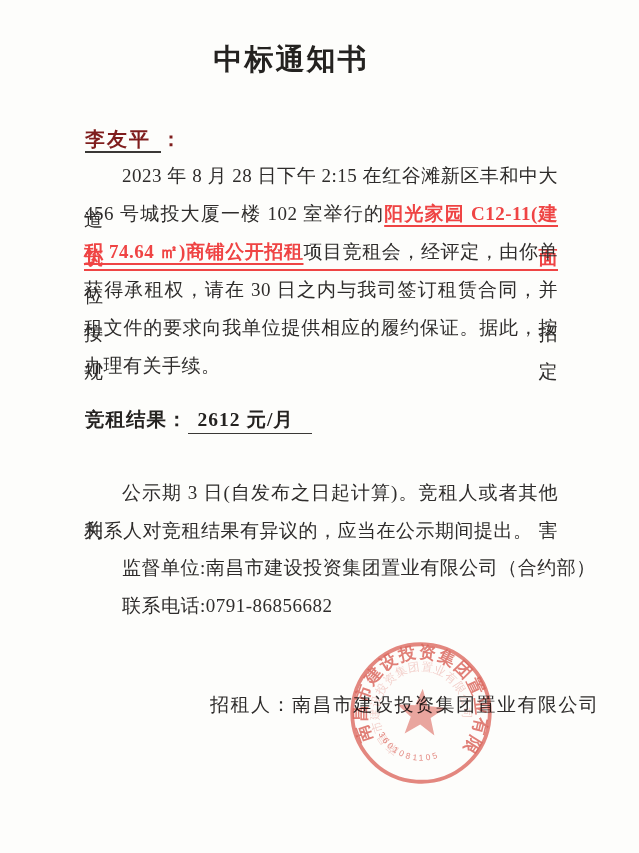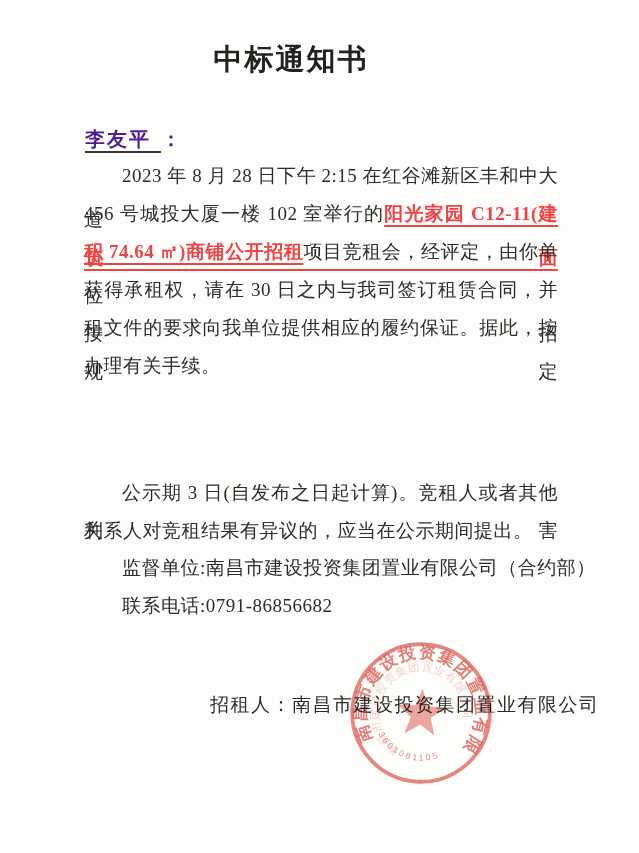--- a/index.html
+++ b/index.html
@@ -8,21 +8,21 @@
     background:#fdfdfb; overflow:hidden;
     font-family:"Liberation Serif", serif; color:#2e2c2b;
   }
   .doc-title {
     position:absolute; top:40px; left:0; width:582px;
     text-align:center; font-size:29px; font-weight:bold;
     letter-spacing:2px; color:#242220;
   }
   .salutation {
     position:absolute; top:126px; left:85px;
-    font-size:20px; font-weight:bold; color:#4c1d95;
+    font-size:20px; font-weight:bold; color:#7f1d1d;
   }
   .salutation .name {
     border-bottom:2px solid #3a3836; padding:0 10px 1px 0; letter-spacing:2px;
   }
   .body-block { position:absolute; left:84px; width:474px; }
   .p1 { top:154px; }
   .p2 { top:474px; }
   .line {
     height:38px; line-height:44px; font-size:19px;
     white-space:nowrap; letter-spacing:0.5px;
@@ -69,20 +69,23 @@
 
   <div class="body-block p1">
     <div class="line justify indent"><span>2023 年 8 月 28 日下午 2:15 在红谷滩新区丰和中大道</span></div>
     <div class="line justify"><span>456 号城投大厦一楼 102 室举行的</span><span class="hl">阳光家园 C12-11(建筑面</span></div>
     <div class="line justify"><span class="hl">积 74.64 ㎡)商铺公开招租</span><span>项目竞租会，经评定，由你单位</span></div>
     <div class="line justify"><span>获得承租权，请在 30 日之内与我司签订租赁合同，并按招</span></div>
     <div class="line justify"><span>租文件的要求向我单位提供相应的履约保证。据此，按规定</span></div>
     <div class="line"><span>办理有关手续。</span></div>
   </div>
 
+  <div class="result-line">
+    <span>竞租结果：</span><span class="value">2612 元/月</span>
+  </div>
 
   <div class="body-block p2">
     <div class="line justify indent"><span>公示期 3 日(自发布之日起计算)。竞租人或者其他利害</span></div>
     <div class="line"><span>关系人对竞租结果有异议的，应当在公示期间提出。</span></div>
     <div class="line indent"><span>监督单位:南昌市建设投资集团置业有限公司（合约部）</span></div>
     <div class="line indent"><span>联系电话:0791-86856682</span></div>
   </div>
 
   <div class="sig-line1">
     <span>招租人：</span><span>南昌市建设投资集团置业有限公司</span>

